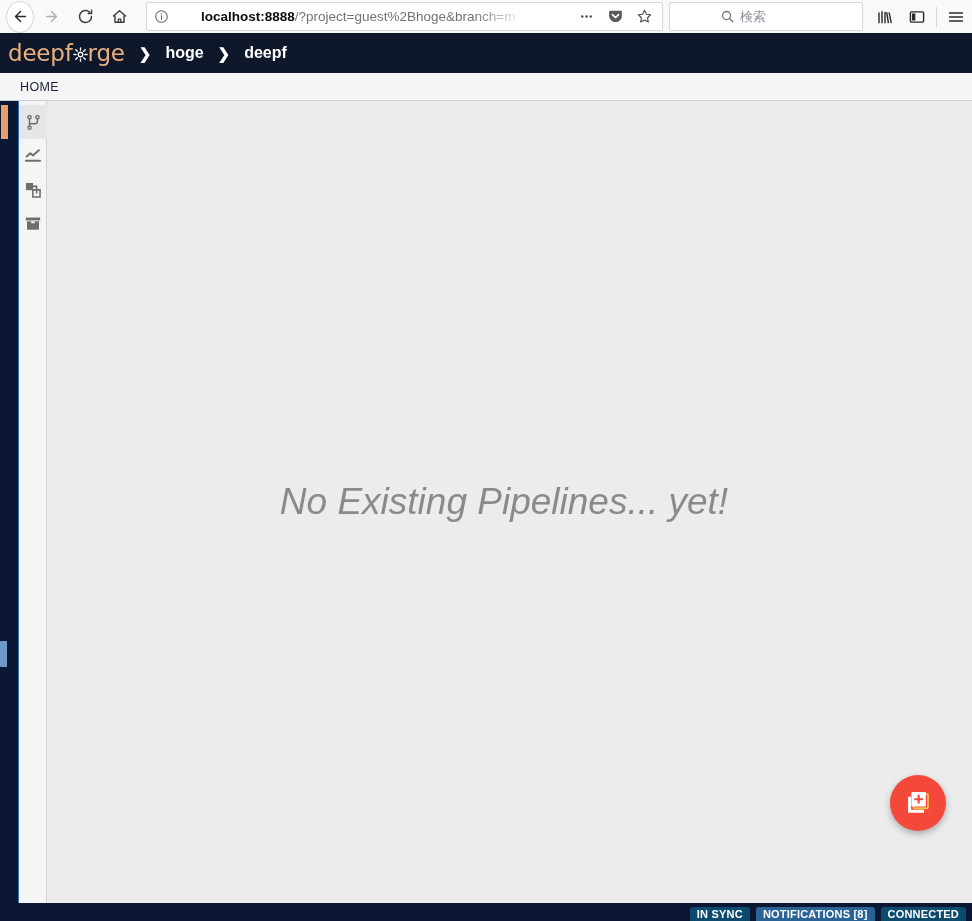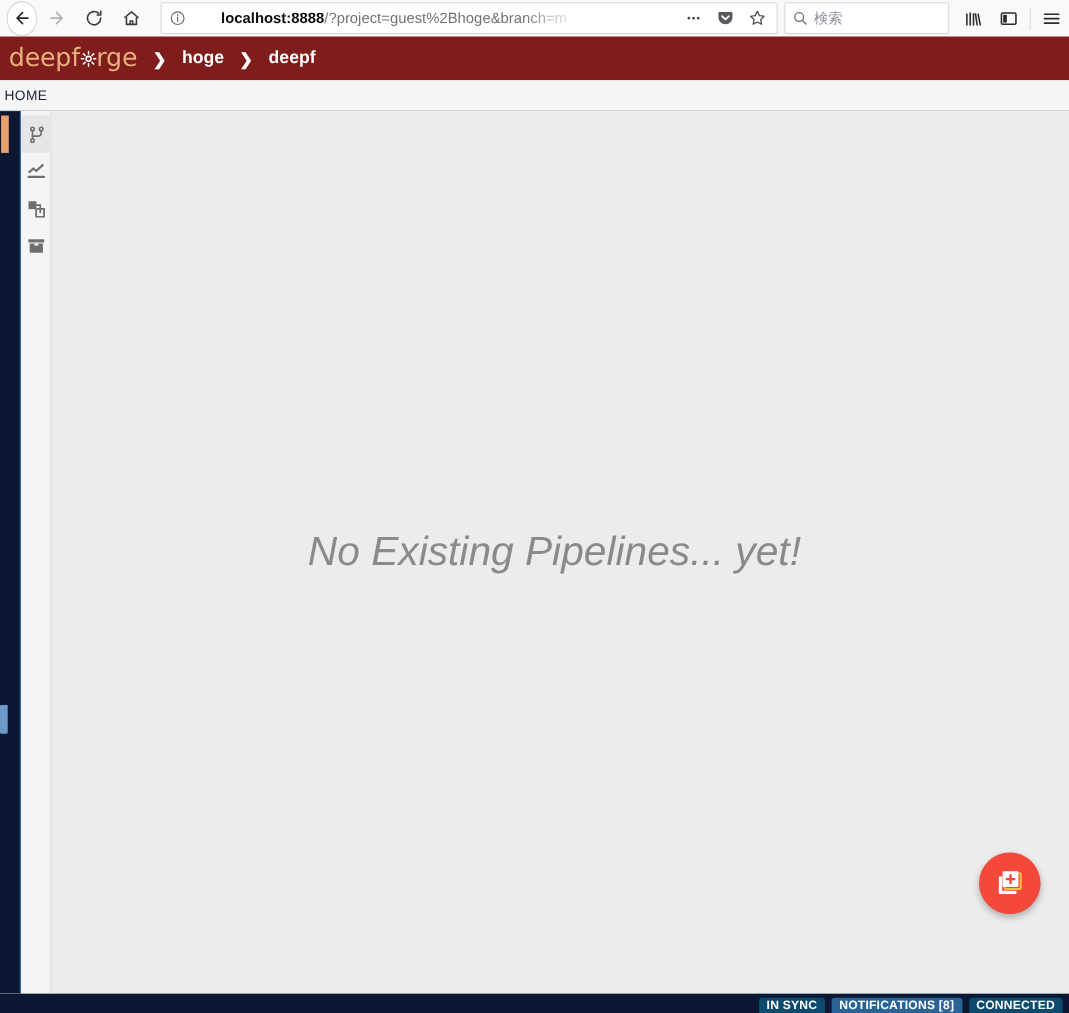--- a/index.html
+++ b/index.html
@@ -92,20 +92,21 @@
   .searchbar {
     width: 148px;
     height: 27px;
     background: #ffffff;
     border: 1px solid #d7d7db;
     border-radius: 2px;
     display: flex;
     align-items: center;
     flex: 0 0 auto;
     margin-right: 6px;
+    padding-left: 44px;
   }
   .search-ico { width: 26px; display:flex; align-items:center; justify-content:center; flex:0 0 auto;}
   .search-ph { font-size: 13px; color: #8f8f9d; }
   .toolbar-right {
     display: flex;
     align-items: center;
     flex: 0 0 auto;
     height: 33px;
   }
   .tr-btn {
@@ -118,21 +119,21 @@
   .tb-separator {
     width: 1px;
     height: 20px;
     background: #d7d7db;
     margin: 0 3px;
   }
 
   
   .app-header {
     height: 40px;
-    background: #7f1d1d;
+    background: #0f172a;
     display: flex;
     align-items: center;
     padding-left: 8px;
     box-sizing: border-box;
   }
   .logo {
     font-size: 23px;
     color: #e8b17c;
     letter-spacing: -0.2px;
     display: flex;
@@ -160,21 +161,21 @@
     font-weight: bold;
   }
 
   
   .tabstrip {
     height: 28px;
     background: #f5f5f5;
     border-bottom: 1px solid #ccd0da;
     display: flex;
     align-items: center;
-    padding-left: 4px;
+    padding-left: 20px;
     box-sizing: border-box;
   }
   .tab-item {
     font-size: 12.5px;
     color: #1a2238;
     letter-spacing: 0.4px;
   }
 
   
   .app-body {

